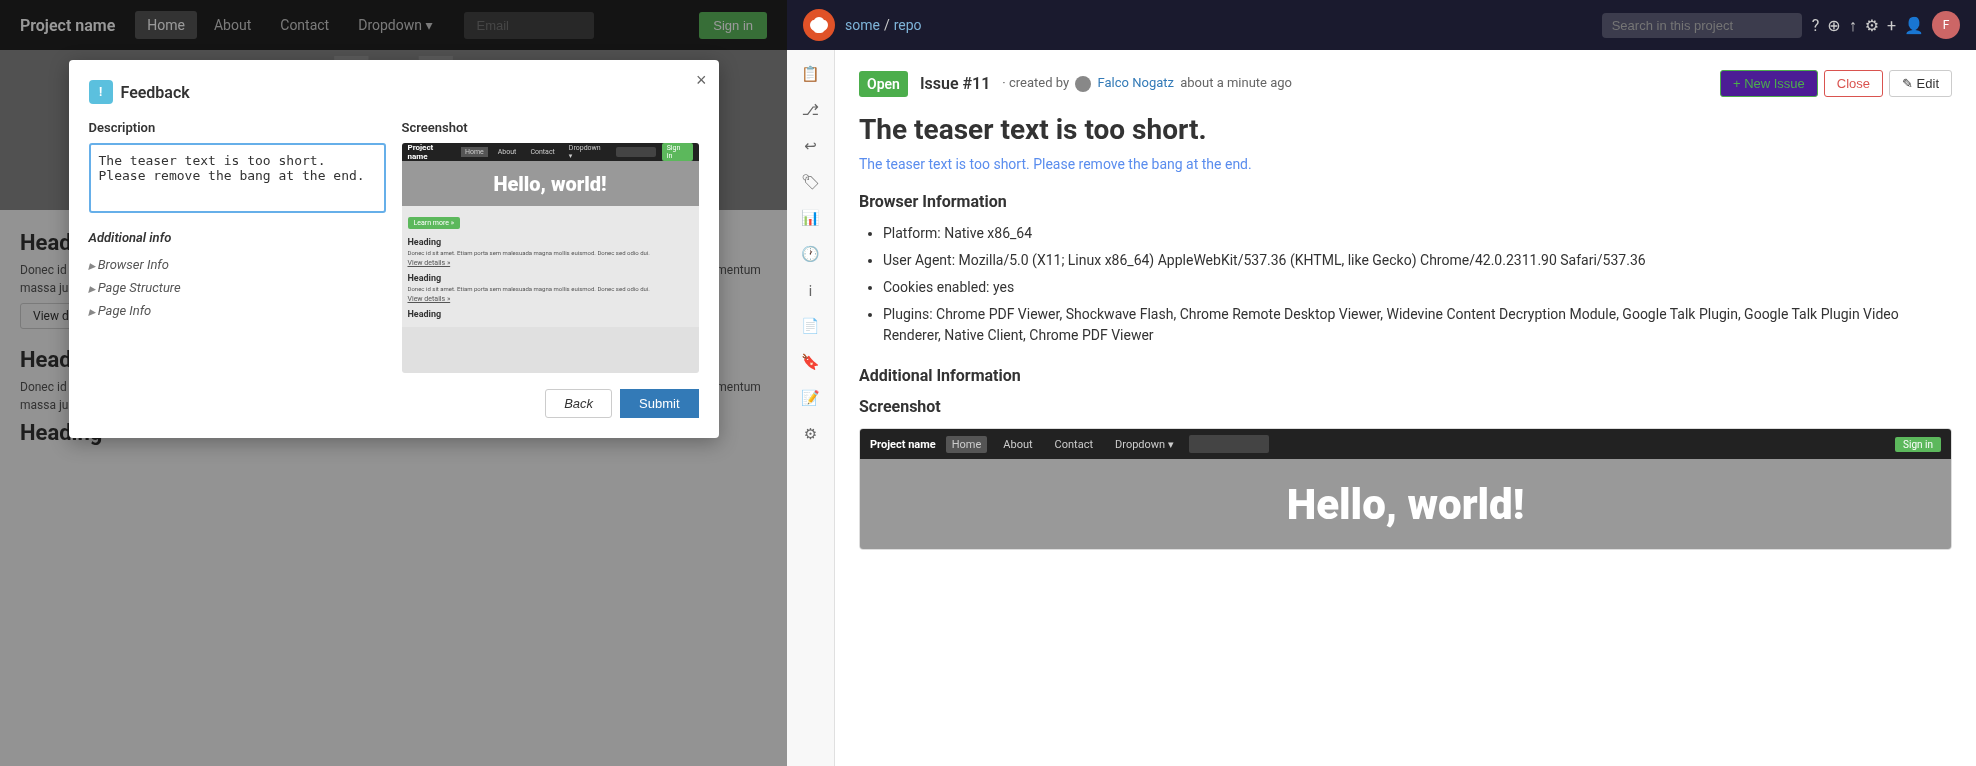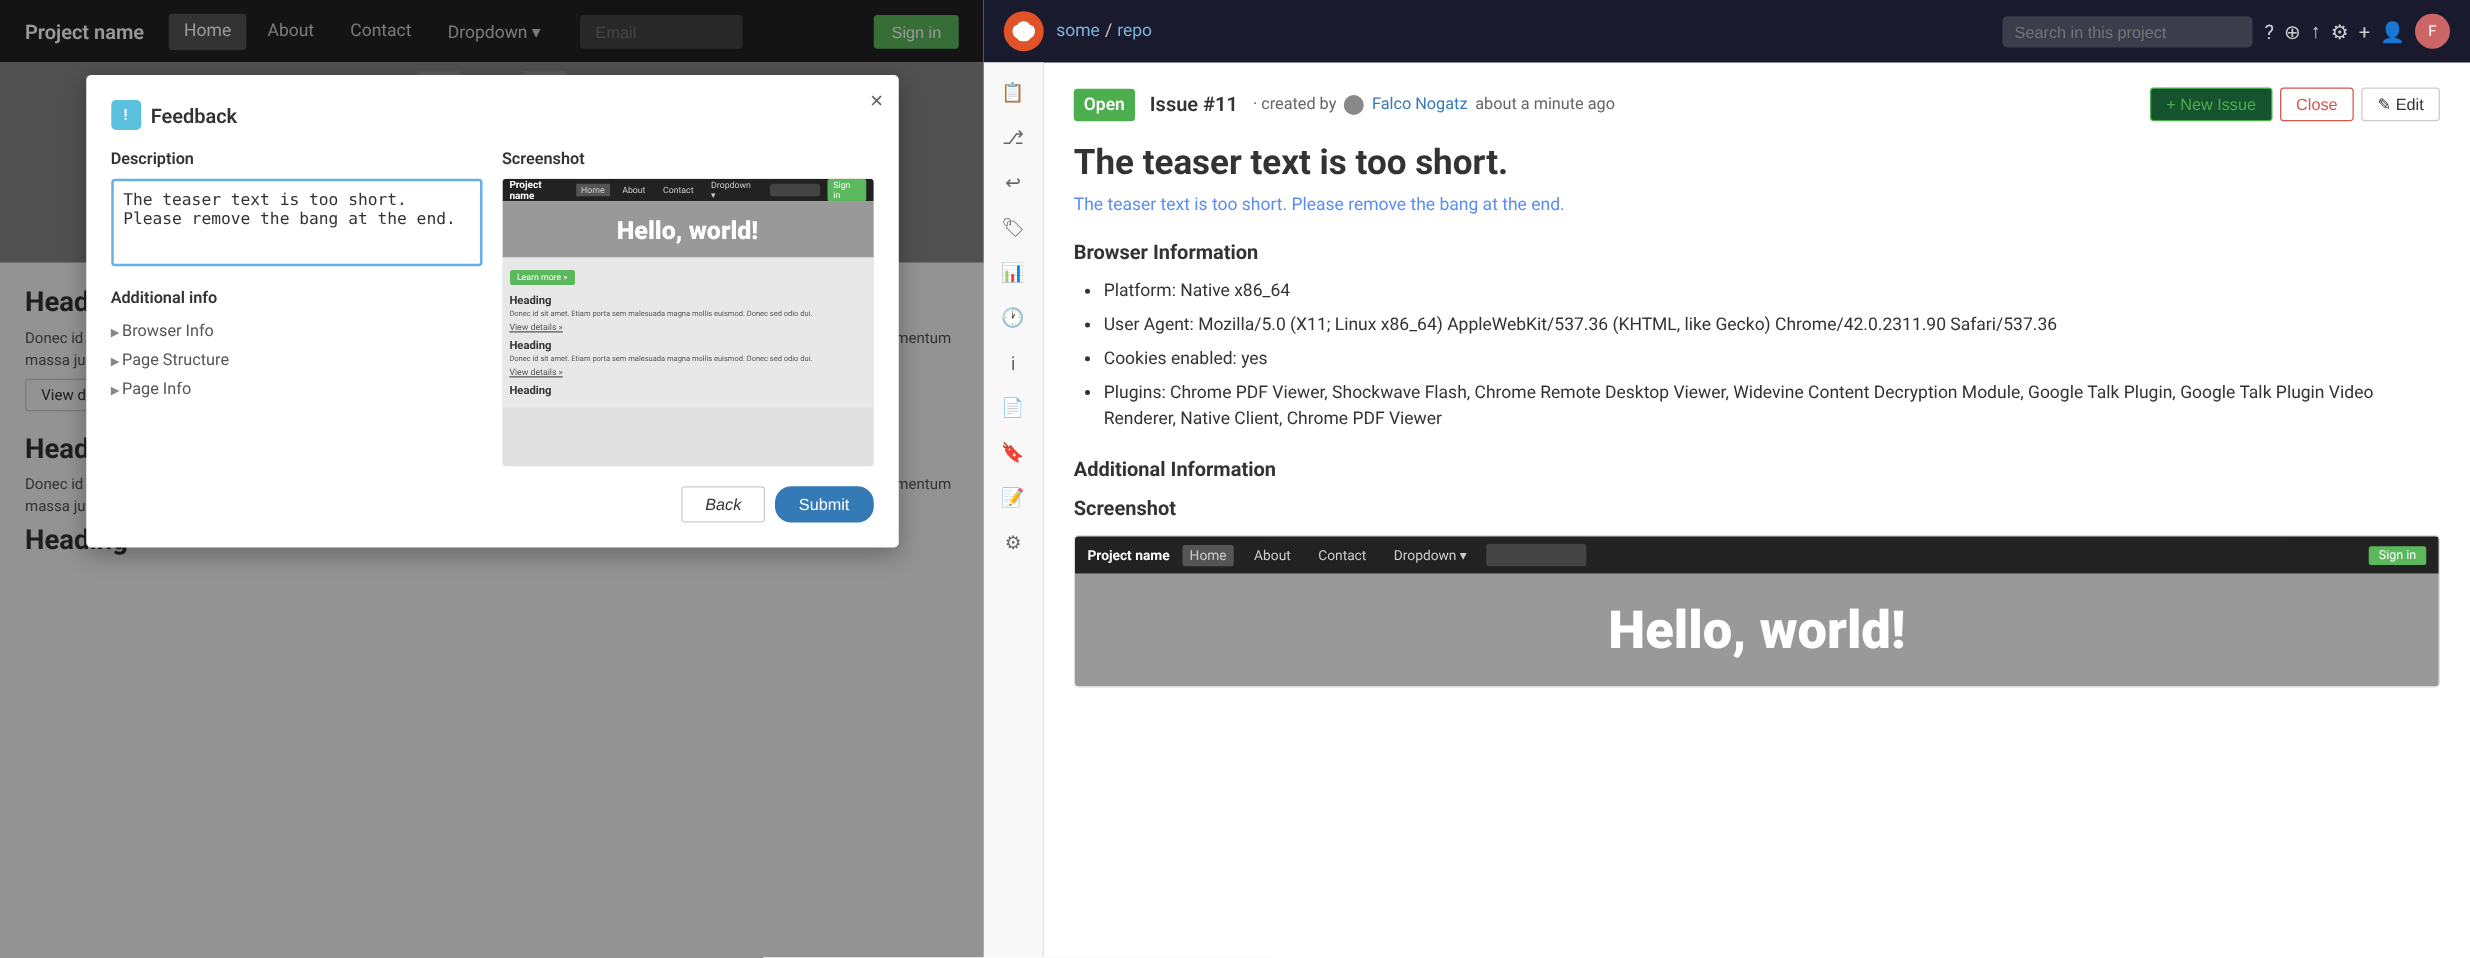--- a/index.html
+++ b/index.html
@@ -30,21 +30,21 @@
     .modal { background: #fff; border-radius: 4px; width: 650px; box-shadow: 0 5px 20px rgba(0,0,0,0.3); padding: 20px; position: relative; }
     .modal-close { position: absolute; top: 10px; right: 12px; font-size: 18px; cursor: pointer; color: #666; background: none; border: none; }
     .modal-header { display: flex; align-items: center; gap: 8px; margin-bottom: 16px; }
     .modal-icon { width: 24px; height: 24px; background: #5bc0de; border-radius: 4px; display: flex; align-items: center; justify-content: center; color: #fff; font-size: 12px; font-weight: bold; flex-shrink: 0; }
     .modal-title { font-size: 16px; font-weight: 600; color: #333; }
     .modal-body { display: flex; gap: 16px; }
     .modal-left { flex: 1; }
     .modal-right { flex: 1; }
     .modal-section-label { font-size: 13px; font-weight: 600; color: #333; margin-bottom: 8px; }
     .modal-textarea { width: 100%; height: 70px; border: 2px solid #66afe9; border-radius: 3px; padding: 8px; font-size: 13px; color: #333; resize: none; outline: none; }
-    .modal-additional { margin-top: 14px; }
+    .modal-additional { margin-top: 14px; font-style: italic; }
     .modal-additional-label { font-size: 13px; font-weight: 600; color: #333; margin-bottom: 8px; }
     .modal-collapsible { border-left: none; }
     .modal-collapse-item { padding: 4px 0; color: #555; font-size: 13px; cursor: pointer; }
     .modal-collapse-item::before { content: '▶ '; font-size: 9px; color: #888; }
     .screenshot-preview { width: 100%; height: 230px; background: #e0e0e0; border-radius: 3px; overflow: hidden; position: relative; }
     .screenshot-mini-nav { background: #222; height: 18px; display: flex; align-items: center; padding: 0 6px; gap: 6px; }
     .screenshot-mini-brand { color: #fff; font-size: 8px; font-weight: bold; }
     .screenshot-mini-link { color: #ccc; font-size: 7px; padding: 1px 4px; }
     .screenshot-mini-link.active { background: #555; }
     .screenshot-mini-input { background: #444; border: none; width: 40px; height: 10px; border-radius: 2px; }
@@ -53,42 +53,42 @@
     .screenshot-mini-hero-text { font-size: 20px; font-weight: 900; color: #fff; }
     .screenshot-mini-body { background: #e8e8e8; padding: 6px; }
     .screenshot-mini-desc { background: #777; border-radius: 2px; padding: 6px; margin-bottom: 6px; font-size: 7px; color: #ddd; line-height: 1.4; }
     .screenshot-mini-btn2 { background: #5cb85c; color: #fff; font-size: 7px; padding: 2px 6px; border-radius: 2px; display: inline-block; margin-bottom: 8px; }
     .screenshot-mini-section { margin-bottom: 6px; }
     .screenshot-mini-heading { font-size: 9px; font-weight: bold; color: #333; margin-bottom: 2px; }
     .screenshot-mini-para { font-size: 6px; color: #555; line-height: 1.3; margin-bottom: 2px; }
     .screenshot-mini-link2 { font-size: 7px; color: #555; text-decoration: underline; display: block; }
     .modal-footer { display: flex; justify-content: flex-end; gap: 8px; margin-top: 16px; }
     .btn-back { padding: 6px 18px; border: 1px solid #ccc; border-radius: 3px; background: #fff; font-size: 13px; cursor: pointer; color: #333; font-style: italic; }
-    .btn-submit { padding: 6px 18px; border: 1px solid #337ab7; border-radius: 13px; background: #337ab7; color: #fff; font-size: 13px; cursor: pointer; }
+    .btn-submit { padding: 6px 18px; border: 1px solid #337ab7; border-radius: 0; background: #337ab7; color: #fff; font-size: 13px; cursor: pointer; }
 
     
     .gitea-header { background: #1a1a2e; height: 50px; display: flex; align-items: center; padding: 0 16px; gap: 10px; }
     .gitea-breadcrumb { color: #ccc; font-size: 14px; display: flex; gap: 4px; align-items: center; }
     .gitea-breadcrumb a { color: #7eb3d8; text-decoration: none; }
     .gitea-search { margin-left: auto; background: rgba(255,255,255,0.15); border: none; color: #ccc; padding: 5px 30px 5px 10px; border-radius: 4px; font-size: 13px; width: 200px; }
     .gitea-header-icons { display: flex; gap: 8px; align-items: center; }
     .gitea-header-icon { color: #ccc; font-size: 16px; cursor: pointer; }
     .gitea-avatar { width: 28px; height: 28px; border-radius: 50%; background: #888; overflow: hidden; }
 
     .gitea-content-wrap { display: flex; position: relative; }
     .gitea-sidebar-col { width: 48px; background: #f8f8f8; border-right: 1px solid #e0e0e0; min-height: 716px; display: flex; flex-direction: column; align-items: center; padding-top: 8px; gap: 4px; flex-shrink: 0; }
     .gitea-sidebar-btn { width: 32px; height: 32px; display: flex; align-items: center; justify-content: center; border-radius: 4px; cursor: pointer; color: #666; font-size: 15px; }
 
     .gitea-main { flex: 1; padding: 20px 24px; }
     .issue-header { display: flex; align-items: center; gap: 12px; margin-bottom: 16px; }
     .issue-badge-open { background: #4cae4c; color: #fff; padding: 5px 8px; border-radius: 3px; font-size: 14px; font-weight: 600; }
     .issue-number { font-size: 16px; font-weight: 600; color: #333; }
     .issue-meta { font-size: 13px; color: #666; }
     .issue-actions { margin-left: auto; display: flex; gap: 6px; }
-    .btn-new-issue { padding: 5px 12px; background: #14532d; border: 1px solid #4cae4c; color: #4cae4c; border-radius: 3px; font-size: 13px; cursor: pointer; }
+    .btn-new-issue { padding: 5px 12px; background: #4c1d95; border: 1px solid #4cae4c; color: #4cae4c; border-radius: 3px; font-size: 13px; cursor: pointer; }
     .btn-close { padding: 5px 12px; background: #fff; border: 1px solid #d9534f; color: #d9534f; border-radius: 3px; font-size: 13px; cursor: pointer; }
     .btn-edit { padding: 5px 12px; background: #fff; border: 1px solid #ccc; color: #333; border-radius: 3px; font-size: 13px; cursor: pointer; }
 
     .issue-big-title { font-size: 28px; font-weight: bold; color: #333; margin-bottom: 10px; }
     .issue-desc { font-size: 14px; color: #5a8dee; margin-bottom: 20px; }
 
     .issue-section-title { font-size: 16px; font-weight: bold; color: #333; margin-bottom: 12px; margin-top: 4px; }
 
     .issue-list { list-style: disc; padding-left: 24px; margin-bottom: 20px; }
     .issue-list li { margin-bottom: 6px; font-size: 14px; color: #333; line-height: 1.5; }

